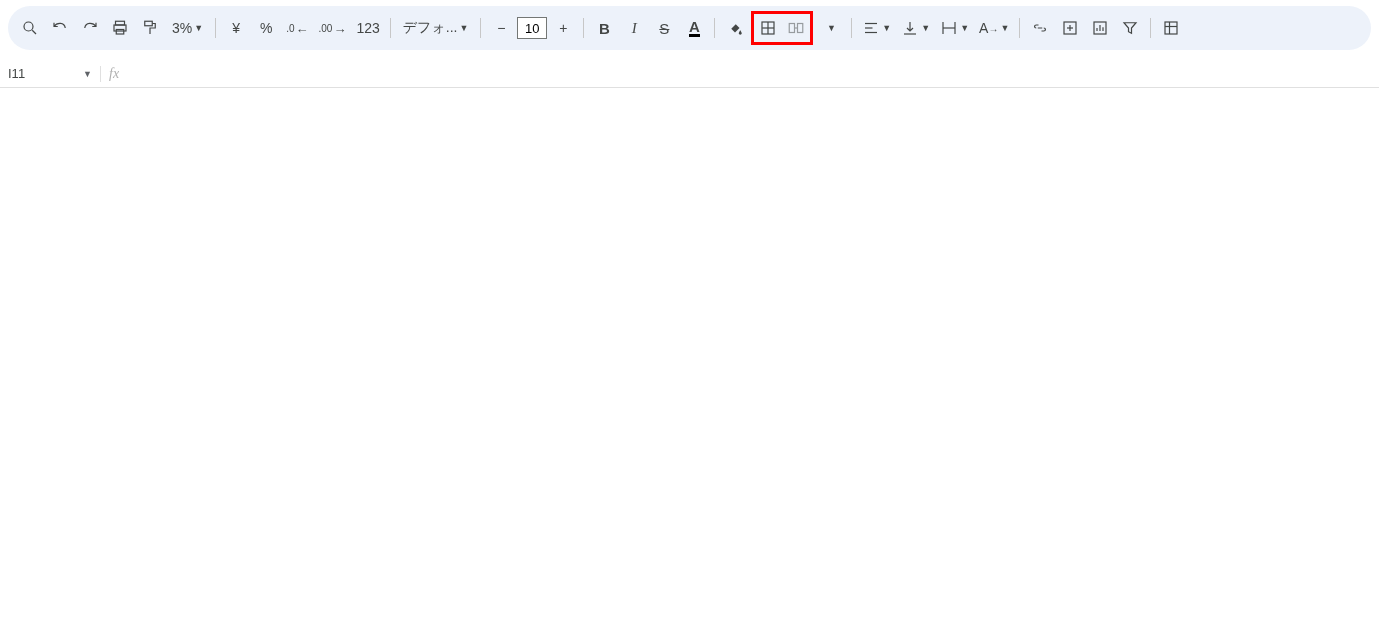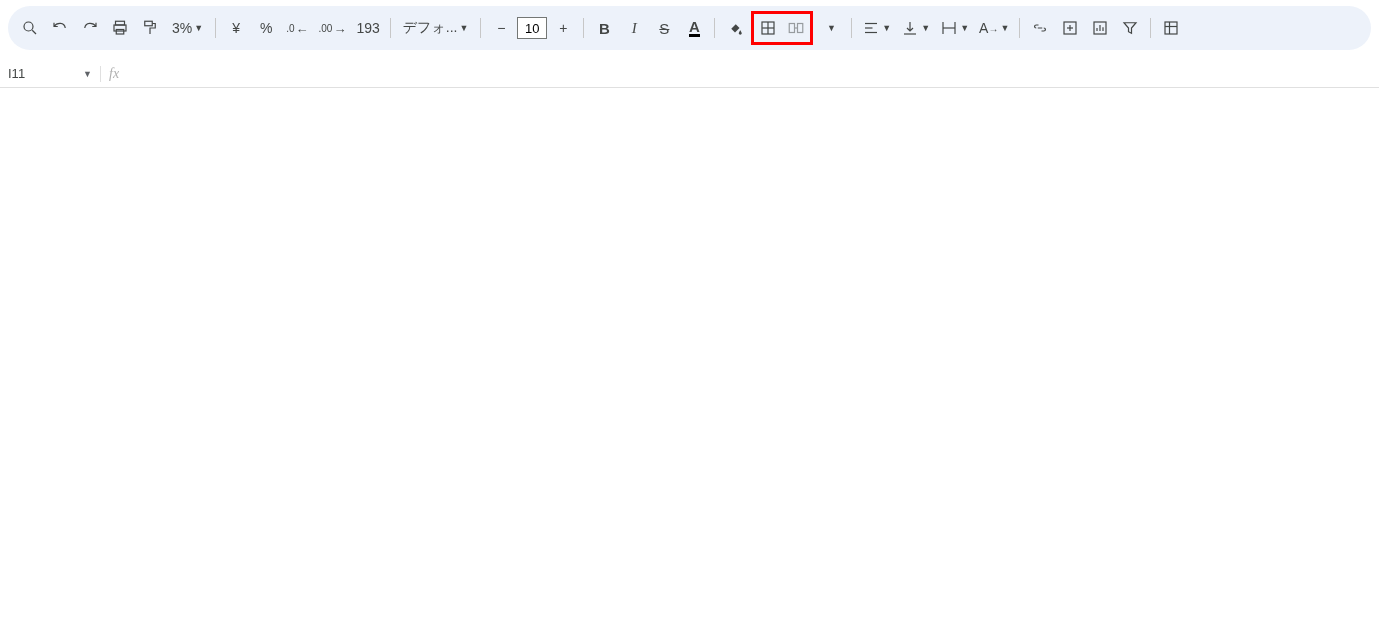--- a/index.html
+++ b/index.html
@@ -89,21 +89,21 @@
   <div class="btn txt">¥</div>
   <div class="btn txt">%</div>
   <div class="btn">
       <span style="font-size:10px">.0</span>
       <span style="font-size:13px;margin-left:1px">←</span>
     </div>
   <div class="btn">
       <span style="font-size:10px">.00</span>
       <span style="font-size:13px;margin-left:1px">→</span>
     </div>
-  <div class="btn txt">193</div>
+  <div class="btn txt">123</div>
   <div class="sep"></div>
   <div class="btn font-name">
       <span>デフォ...</span>
       <span class="caret">▼</span>
     </div>
   <div class="sep"></div>
   <div class="btn txt">−</div>
   <input class="font-size" value="10" style="">
   <div class="btn txt">+</div>
   <div class="sep"></div>

